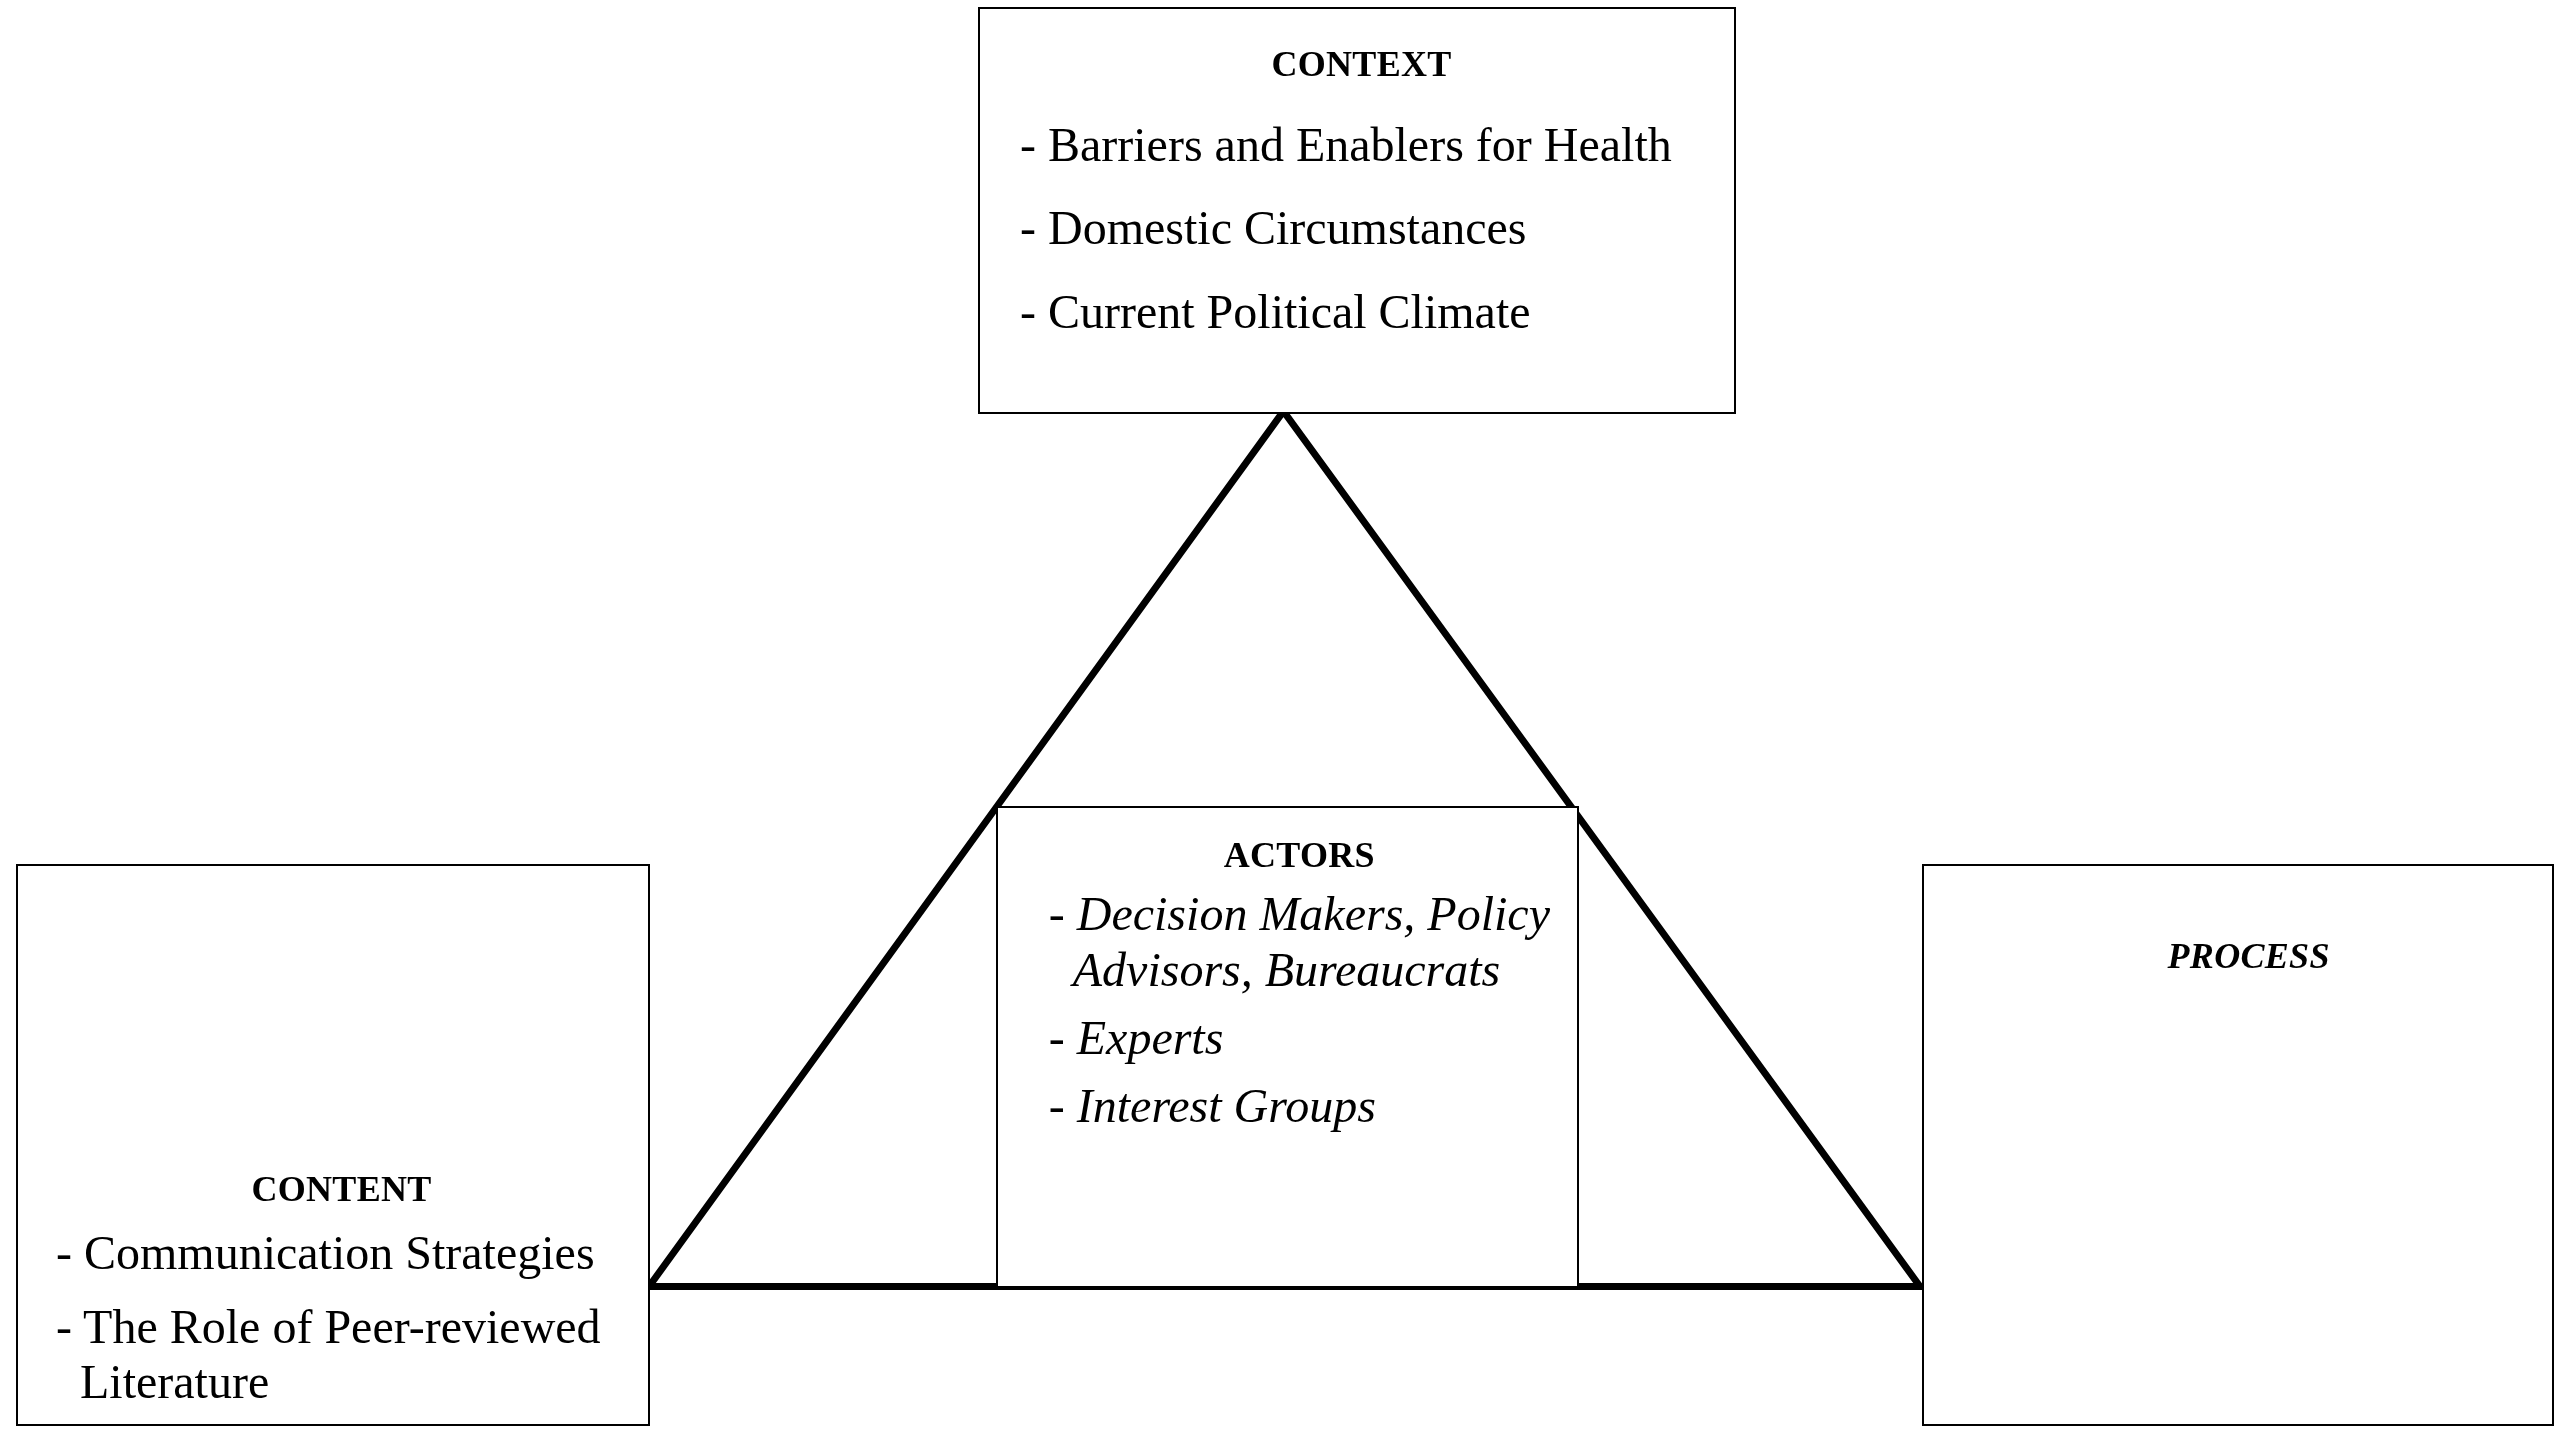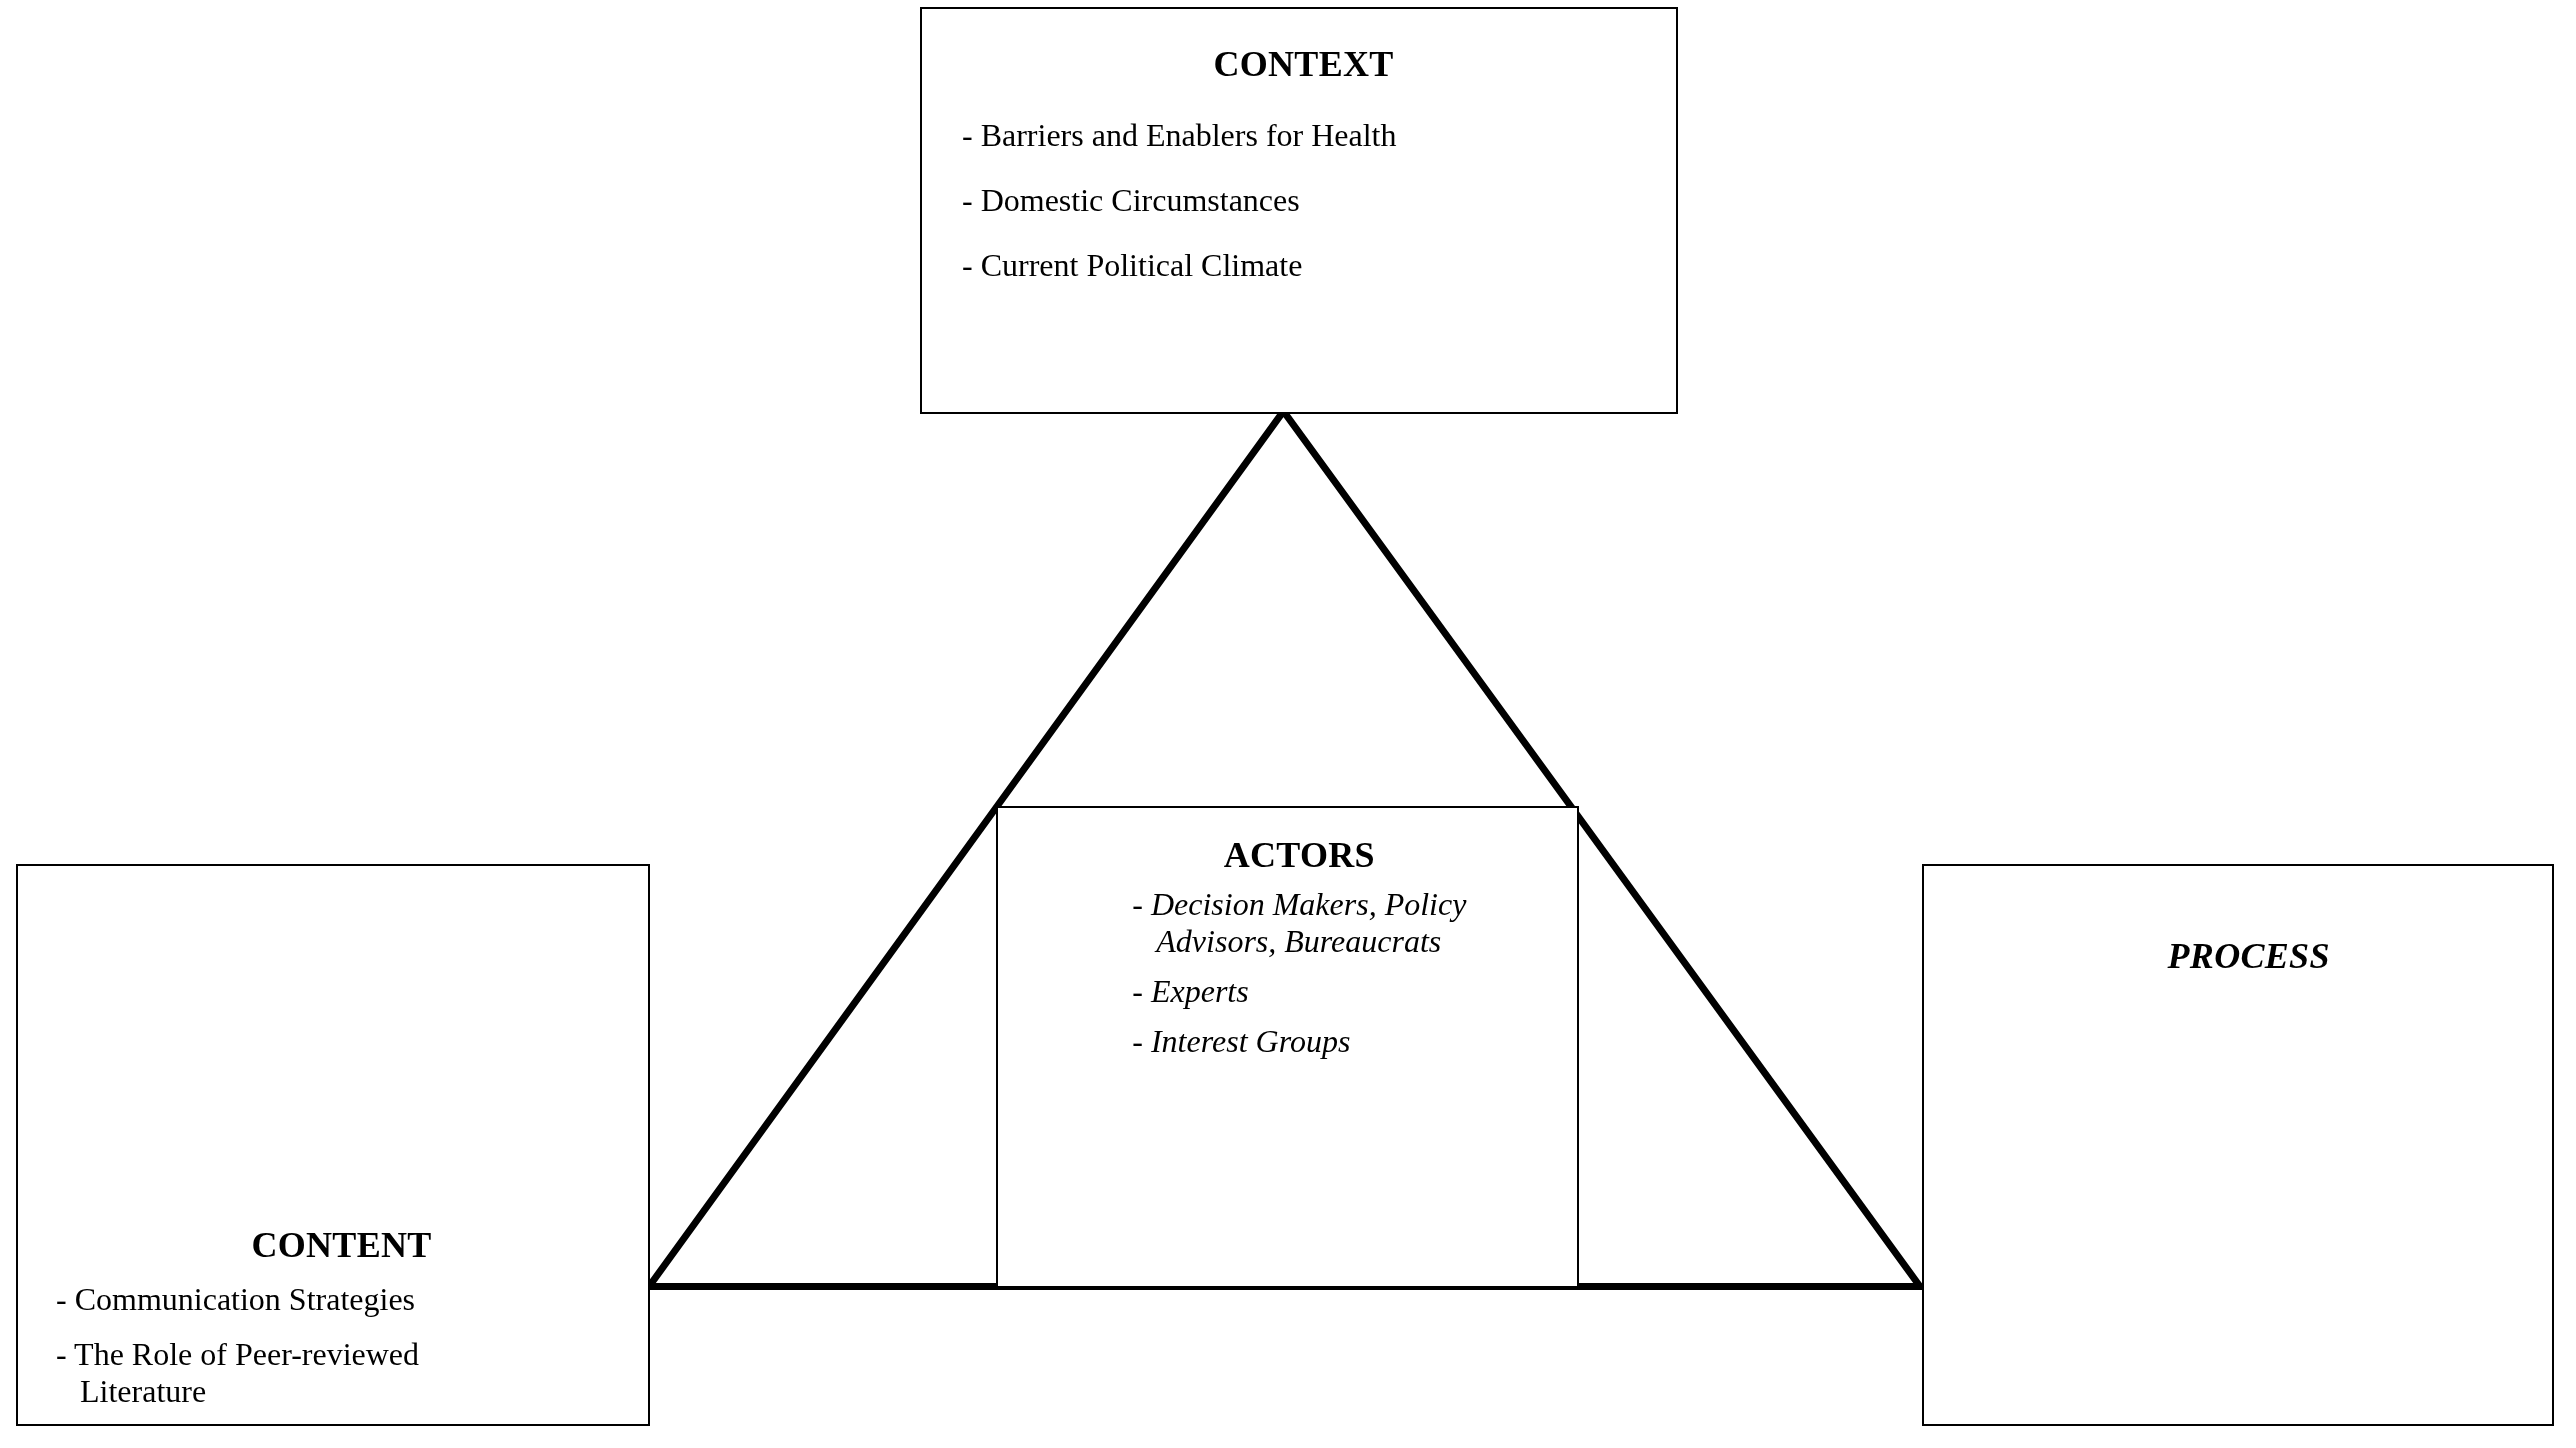--- a/index.html
+++ b/index.html
@@ -50,30 +50,30 @@
     line-height: 1.1;
   }
 
   .box-list {
     list-style: none;
     margin: 0;
     padding: 0;
   }
 
   .box-list li {
-    font-size: 32px;
+    font-size: 48px;
     line-height: 1.16;
     text-indent: -24px;
     padding-left: 24px;
     margin: 0;
   }
 
   
   #box-context {
-    left: 920px;
+    left: 978px;
     top: 7px;
     width: 758px;
     height: 407px;
     padding: 18px 31px 18px 40px;
     justify-content: flex-start;
   }
   #box-context .box-title { margin-top: 18px; margin-bottom: 32px; }
   #box-context .box-list li { margin-bottom: 28px; }
   #box-context .box-list li:last-child { margin-bottom: 13px; }
 

